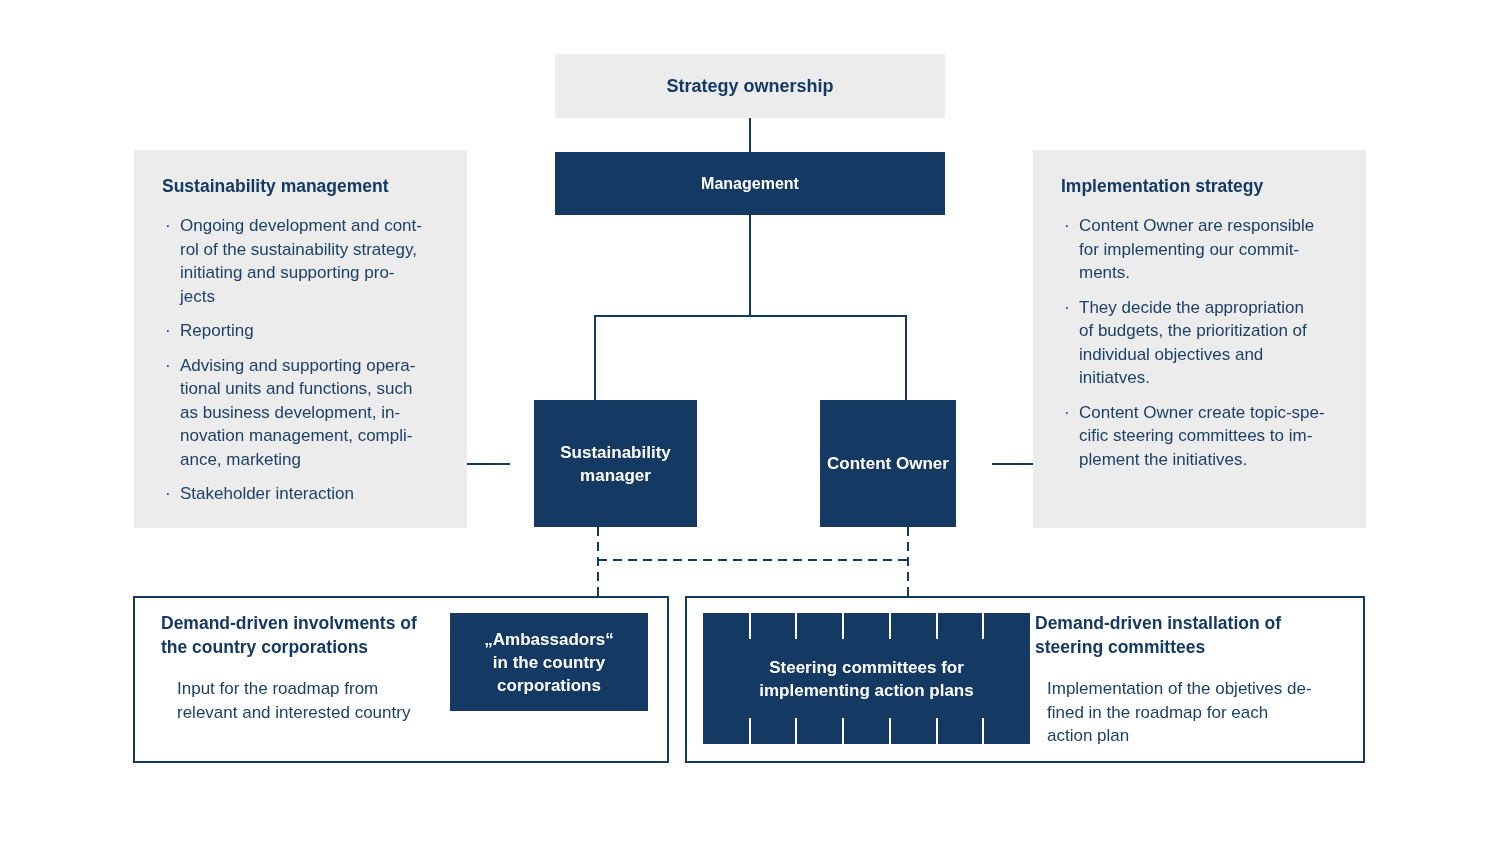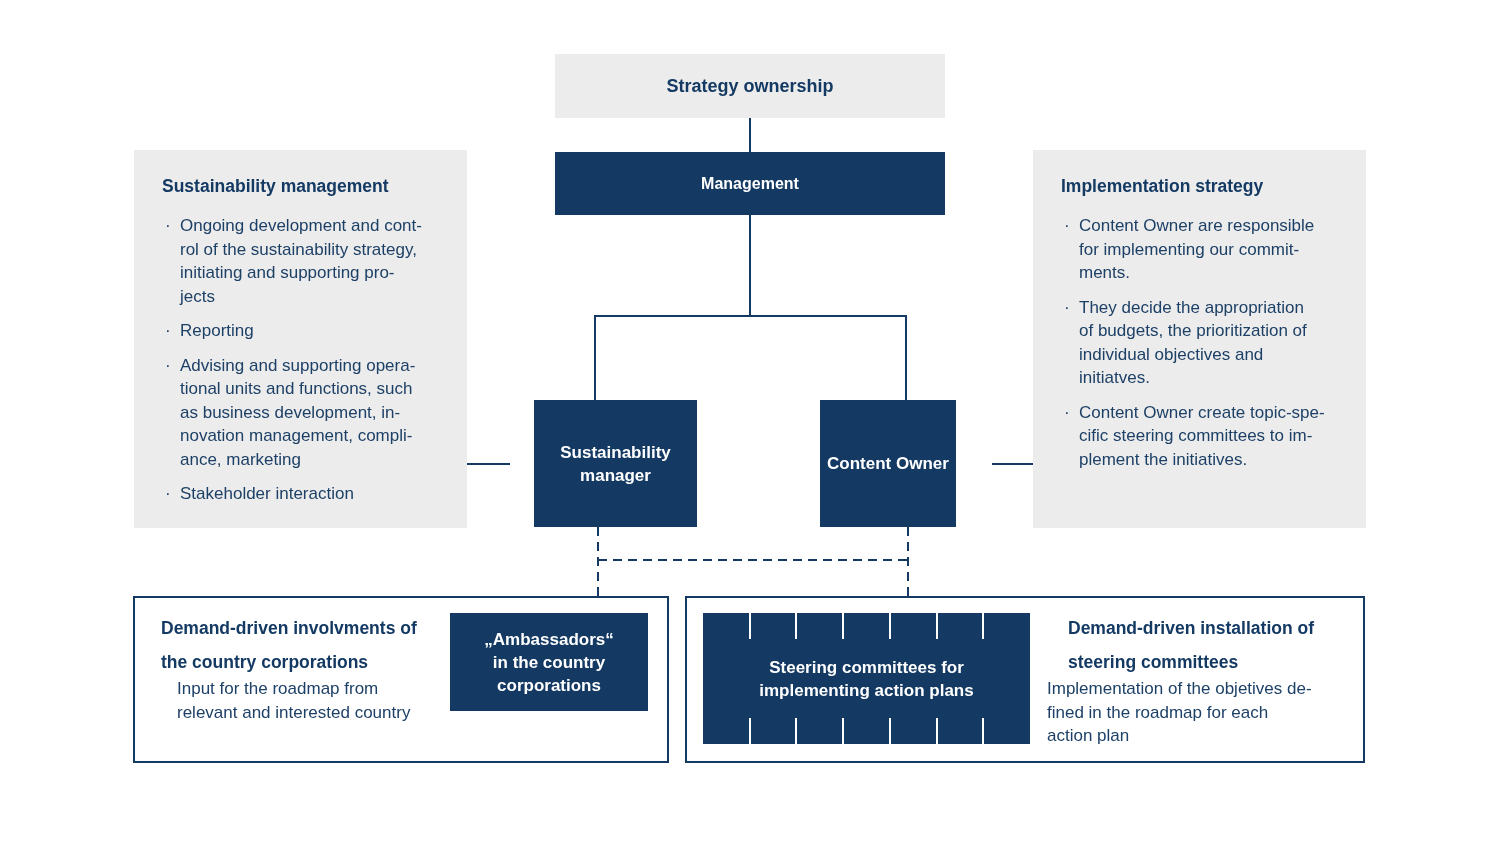--- a/index.html
+++ b/index.html
@@ -35,25 +35,25 @@
   .panel-left{left:134px;}
   .panel-right{left:1033px;}
   .panel-title{font-weight:700;font-size:17.5px;color:var(--navy);margin-bottom:17px;}
   .bullet-item{display:flex;margin-bottom:11px;font-size:17px;line-height:23.5px;}
   .bullet-dot{flex:none;width:18px;padding-left:3px;}
   .bullet-text{white-space:pre-line;}
 
   .outer-box{position:absolute;top:596px;height:167px;background:var(--white);border:2px solid var(--navy);}
   .outer-left{left:133px;width:536px;}
   .outer-right{left:685px;width:680px;}
-  .outer-title{position:absolute;font-weight:700;font-size:17.5px;line-height:34px;color:var(--navy);white-space:pre-line;}
+  .outer-title{position:absolute;font-weight:700;font-size:17.5px;line-height:24px;color:var(--navy);white-space:pre-line;}
   .outer-body{position:absolute;font-size:17px;line-height:23.5px;white-space:pre-line;}
   .outer-left .outer-title{left:26px;top:13px;}
   .outer-left .outer-body{left:42px;top:79px;}
-  .outer-right .outer-title{left:381px;top:13px;}
+  .outer-right .outer-title{left:348px;top:13px;}
   .outer-right .outer-body{left:360px;top:79px;}
 
   .ambassadors-box{position:absolute;left:315px;top:15px;width:198px;height:98px;}
   .steering-box{position:absolute;left:16px;top:15px;width:327px;height:131px;overflow:hidden;}
   .ambassadors-box .label,.steering-box .label{font-size:17px;line-height:23px;}
 
   .tick{position:absolute;width:2px;height:26px;background:var(--white);}
   .tick.top{top:0;}
   .tick.bottom{bottom:0;}
 </style>

